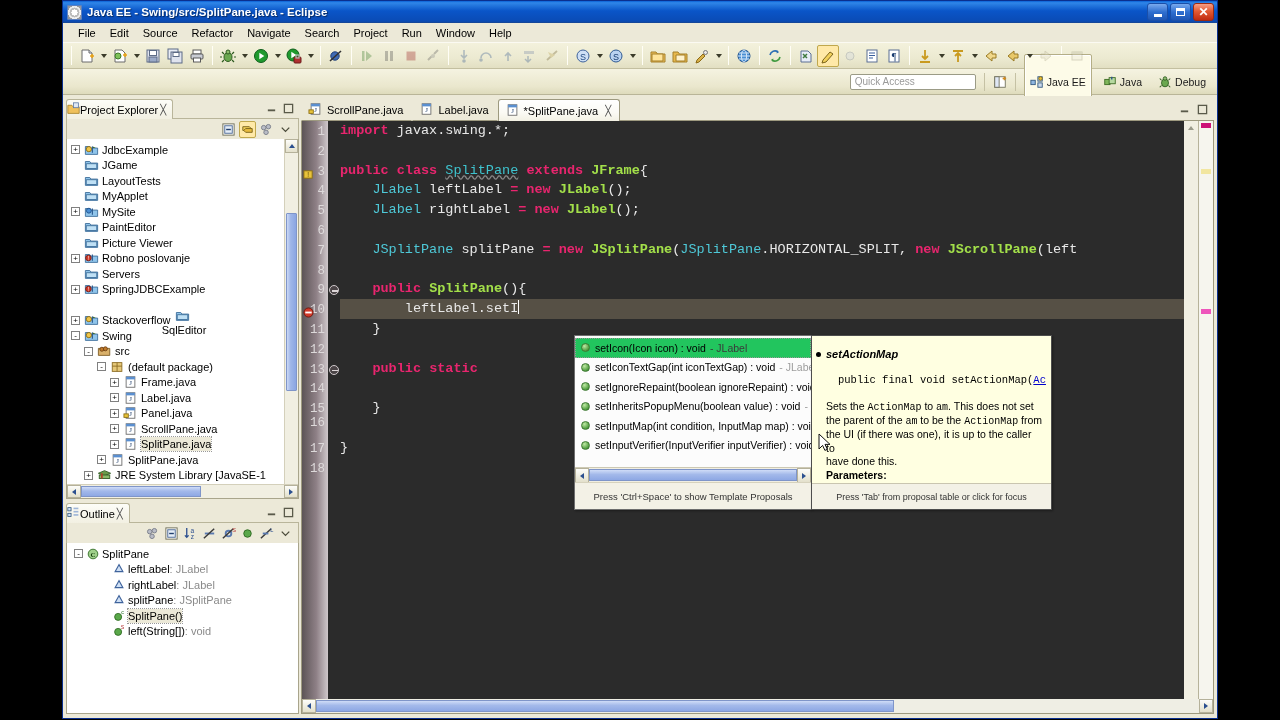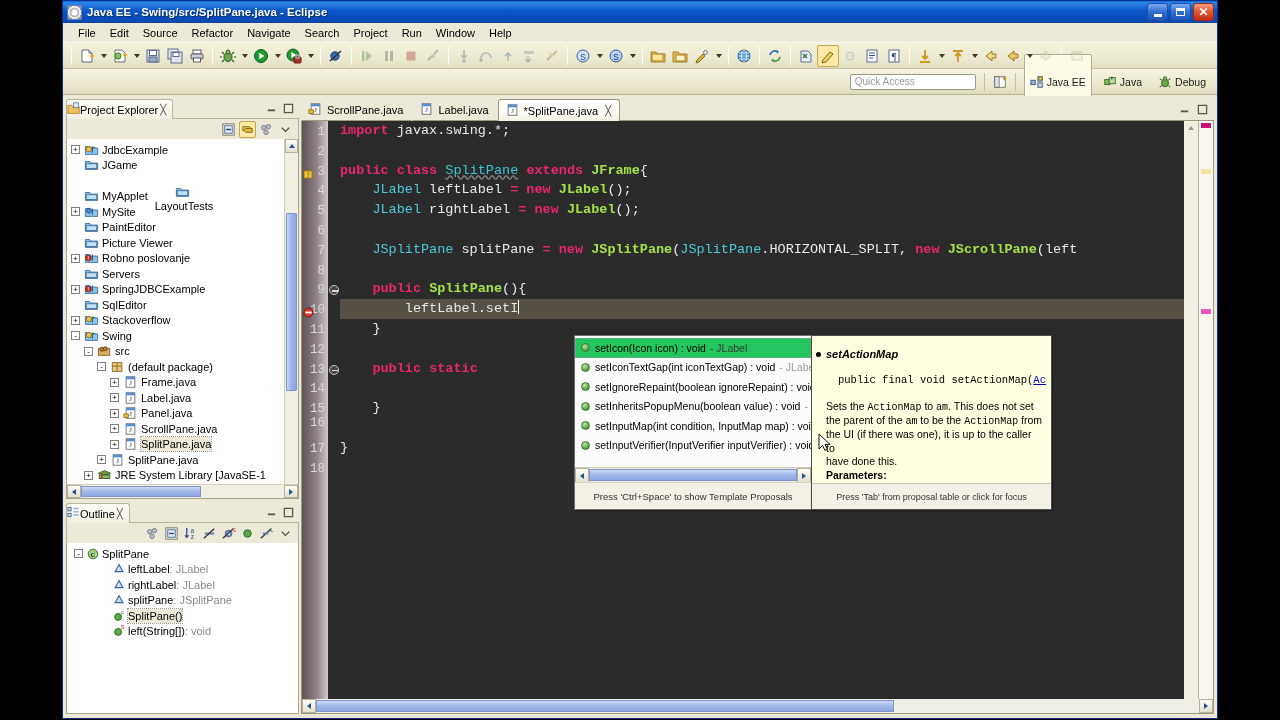--- a/index.html
+++ b/index.html
@@ -692,21 +692,21 @@
                 <div class="trow" style="padding-left: 0px;">
                   <span class="exp"></span>
                   <span class="tico">
                     <svg width="15" height="14" viewBox="0 0 16 16">
                       <path d="M1 4h5l1.3 1.8H15V13H1z" fill="#8fc4ea" stroke="#3d6d99"></path>
                       <path d="M2 6.5h12V12H2z" fill="#bfe0f5" stroke="#3d6d99"></path>
                     </svg>
                   </span>
                   <span class="tlabel">JGame</span>
                 </div>
-                <div class="trow" style="padding-left: 0px; flex-direction: column;">
+                <div class="trow" style="padding-left: 0px;">
                   <span class="exp"></span>
                   <span class="tico">
                     <svg width="15" height="14" viewBox="0 0 16 16">
                       <path d="M1 4h5l1.3 1.8H15V13H1z" fill="#8fc4ea" stroke="#3d6d99"></path>
                       <path d="M2 6.5h12V12H2z" fill="#bfe0f5" stroke="#3d6d99"></path>
                     </svg>
                   </span>
                   <span class="tlabel">LayoutTests</span>
                 </div>
                 <div class="trow" style="padding-left: 0px;">
@@ -783,21 +783,21 @@
                   <span class="tico">
                     <svg width="15" height="14" viewBox="0 0 16 16">
                       <path d="M1 4h5l1.3 1.8H15V13H1z" fill="#8fc4ea" stroke="#3d6d99"></path>
                       <circle cx="4.5" cy="8" r="3.2" fill="#d03a2a" stroke="#7a1c12"></circle>
                       <text x="4.5" y="10.4" font-size="6" fill="#fff" text-anchor="middle" font-family="Liberation Sans">!</text>
                       <path d="M9 4v7" stroke="#2b5a8f" stroke-width="1.3"></path>
                     </svg>
                   </span>
                   <span class="tlabel">SpringJDBCExample</span>
                 </div>
-                <div class="trow" style="padding-left: 0px;">
+                <div class="trow" style="padding-left: 0px; flex-direction: column;">
                   <span class="exp"></span>
                   <span class="tico">
                     <svg width="15" height="14" viewBox="0 0 16 16">
                       <path d="M1 4h5l1.3 1.8H15V13H1z" fill="#8fc4ea" stroke="#3d6d99"></path>
                       <path d="M2 6.5h12V12H2z" fill="#bfe0f5" stroke="#3d6d99"></path>
                     </svg>
                   </span>
                   <span class="tlabel">SqlEditor</span>
                 </div>
                 <div class="trow" style="padding-left: 0px;">

